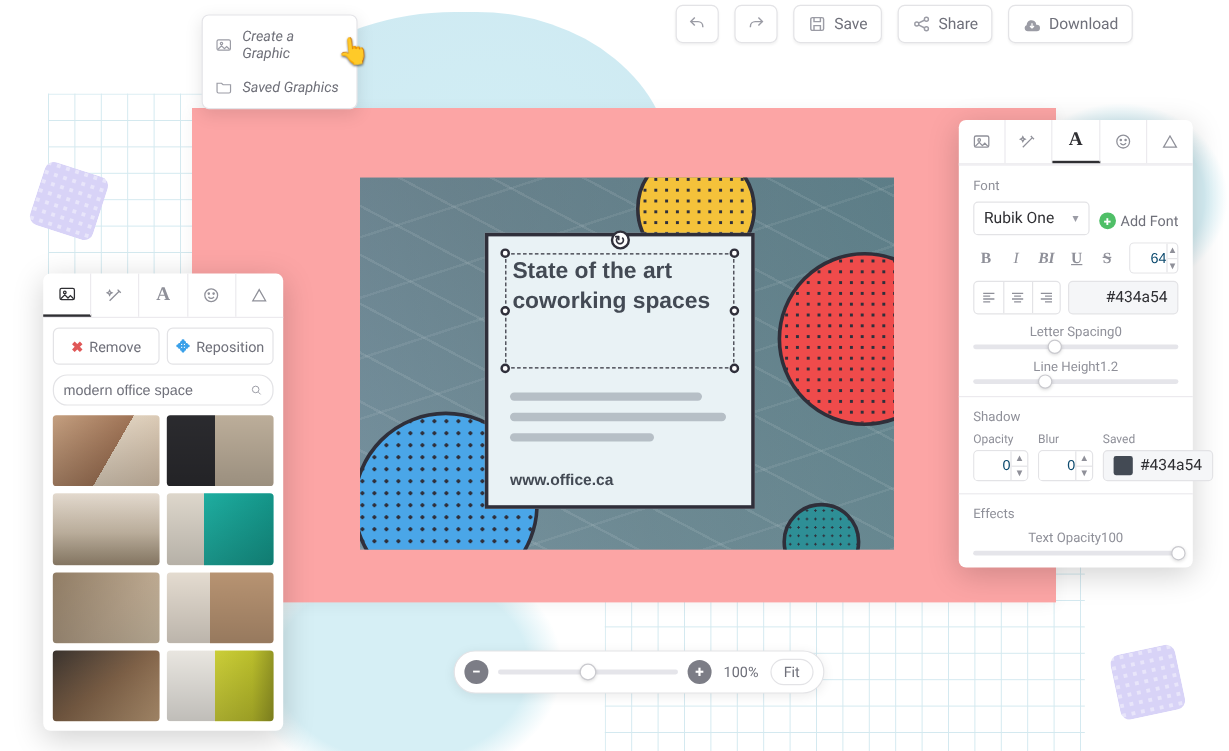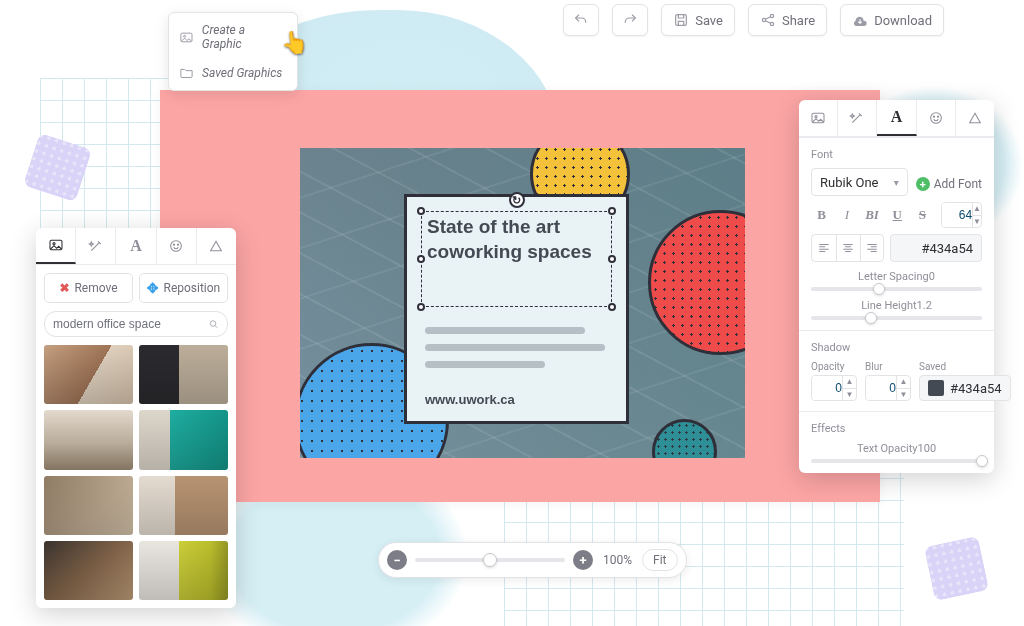--- a/index.html
+++ b/index.html
@@ -341,21 +341,21 @@
         <div class="sel-handle br"></div>
         <div class="sel-handle ml"></div>
         <div class="sel-handle mr"></div>
       </div>
       <div class="headline">State of the art coworking spaces</div>
       <div class="para-area">
         <div class="para-line w1"></div>
         <div class="para-line w2"></div>
         <div class="para-line w3"></div>
       </div>
-      <div class="url">www.uwork.ca</div>
+      <div class="url">www.office.ca</div>
     </div>
   </div>
 </div>
 
 <div class="zoombar">
   <div class="circle">−</div>
   <div class="track">
       <div class="knob"></div>
     </div>
   <div class="circle">+</div>

